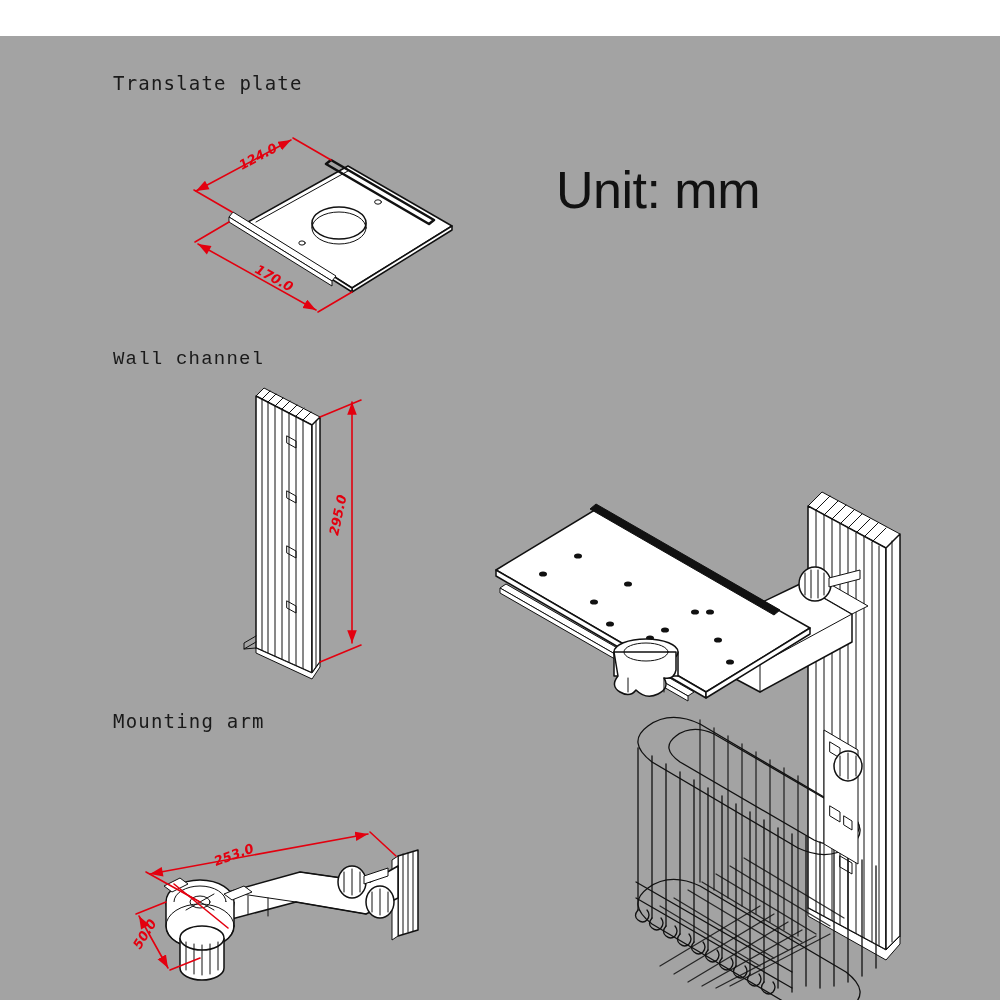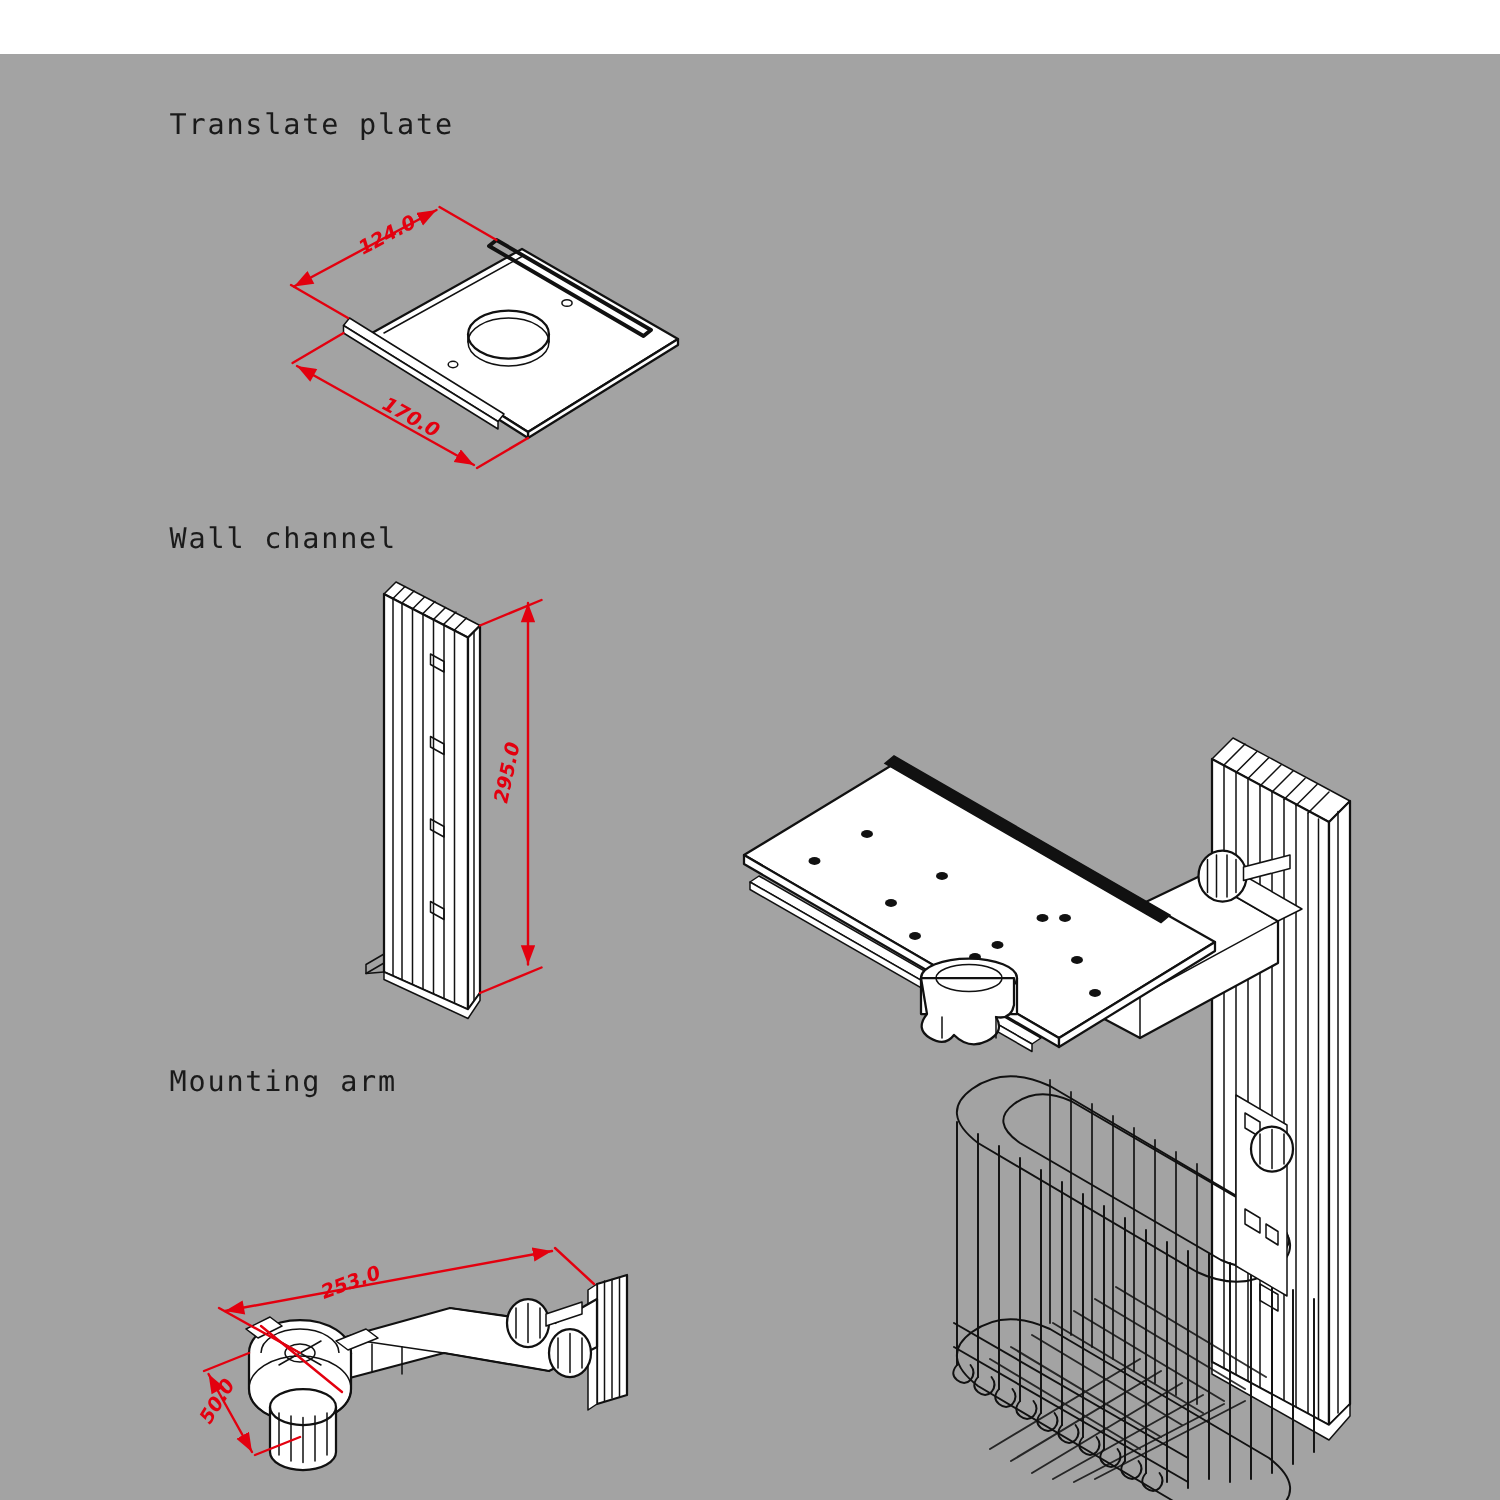--- a/index.html
+++ b/index.html
@@ -49,24 +49,25 @@
     font-style: italic;
   }
 </style>
 </head>
 <body>
 
 <div id="sheet">
 
   <div class="part-label" style="left:113px; top:36px;">Translate plate</div>
 
-  <div class="part-label" style="left:113px; top:312px;">Wall channel</div>
+  <div class="part-label" style="left:113px; top:312px;font-family:Liberation Mono, monospace;">Wall channel</div>
 
   <div class="part-label" style="left:113px; top:674px;">Mounting arm</div>
 
+  <div id="unit-note" style="left:556px; top:124px;">Unit: mm</div>
 
   <svg class="draw" viewBox="0 0 1000 1000">
     <defs>
       <style>
         .ln   { fill:none; stroke:#111; stroke-width:1.5; stroke-linejoin:round; stroke-linecap:round; }
         .lnt  { fill:none; stroke:#111; stroke-width:1;   stroke-linejoin:round; stroke-linecap:round; }
         .lnh  { fill:none; stroke:#111; stroke-width:2.6; stroke-linejoin:round; stroke-linecap:round; }
         .fillw{ fill:#ffffff; stroke:#111; stroke-width:1.5; stroke-linejoin:round; }
         .fillw-t{ fill:#ffffff; stroke:#111; stroke-width:1; stroke-linejoin:round; }
         .dim  { fill:none; stroke:#e3000f; stroke-width:1.6; stroke-linecap:round; }

